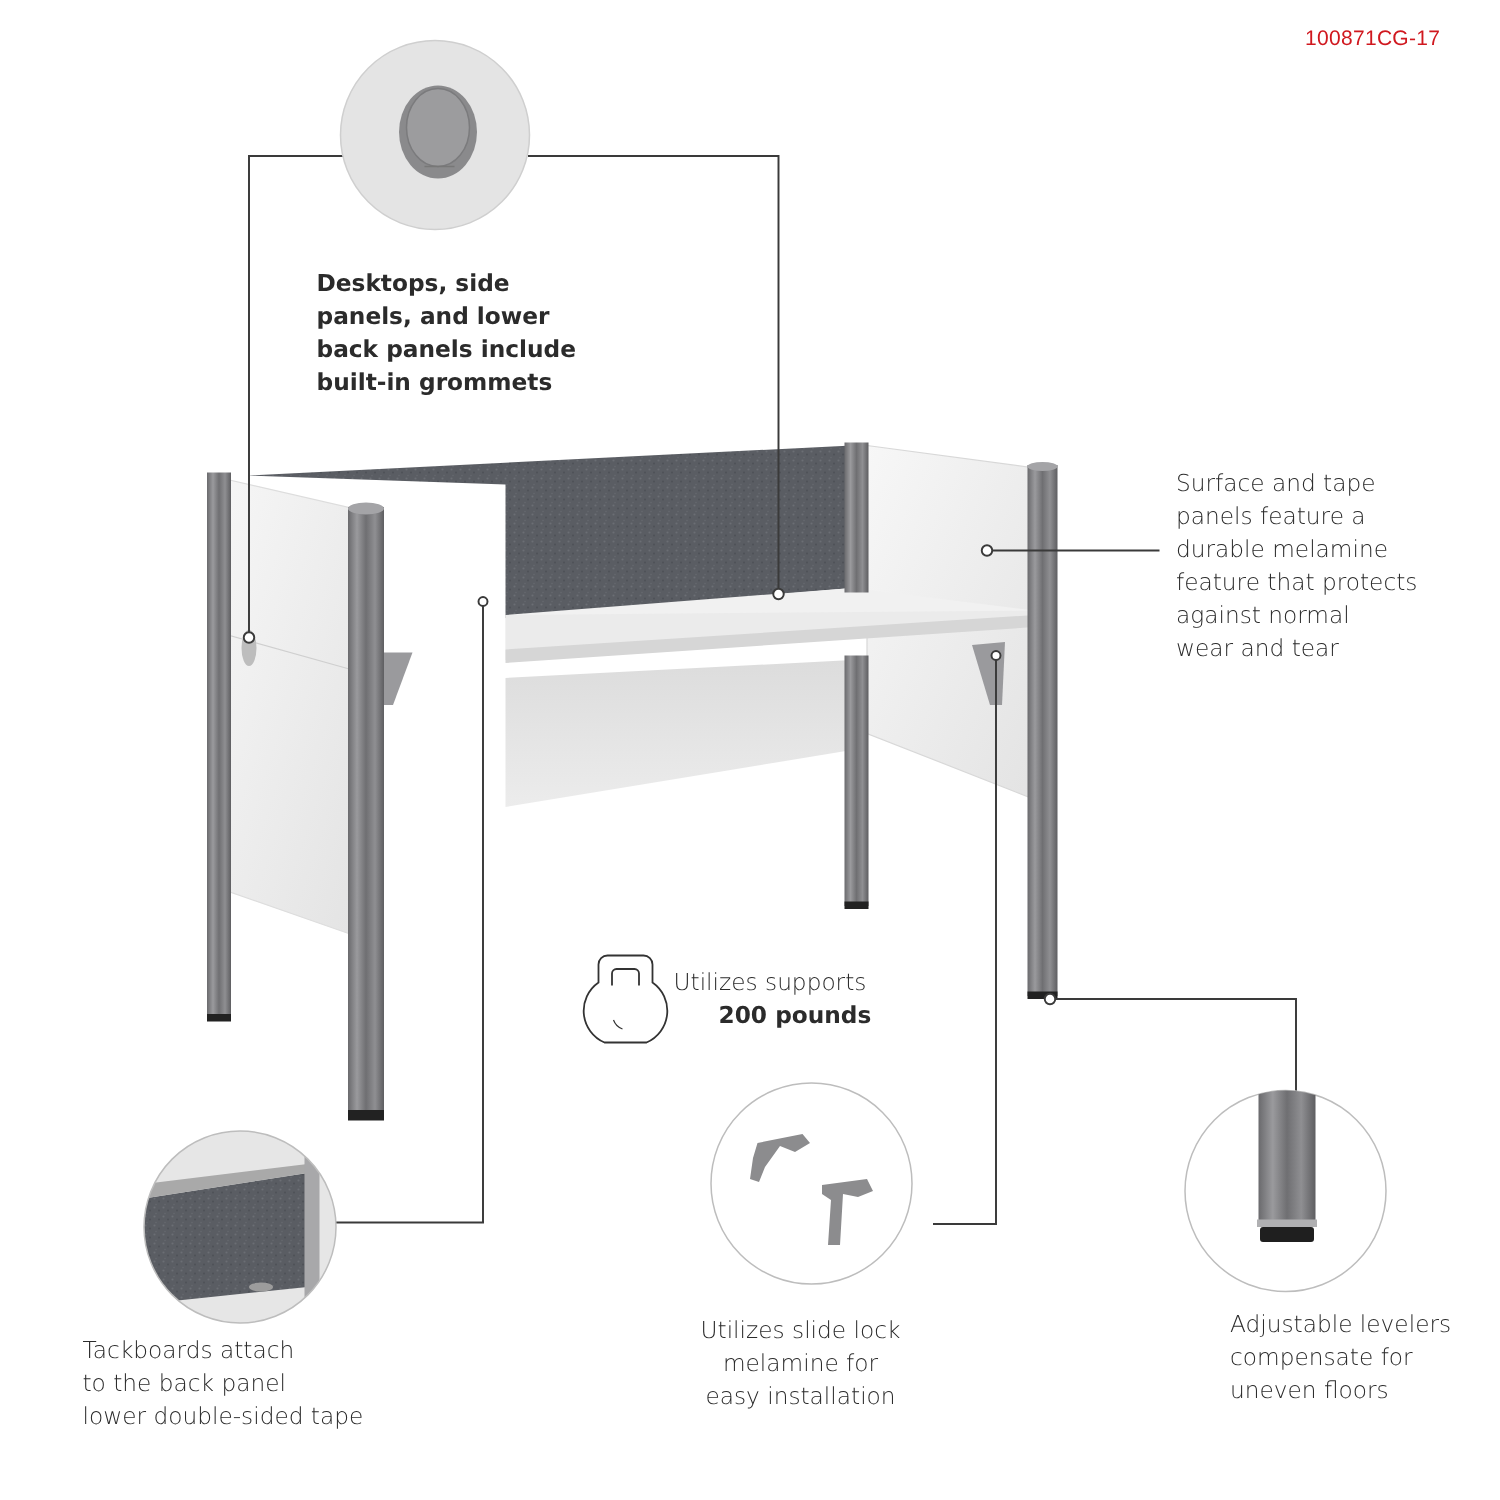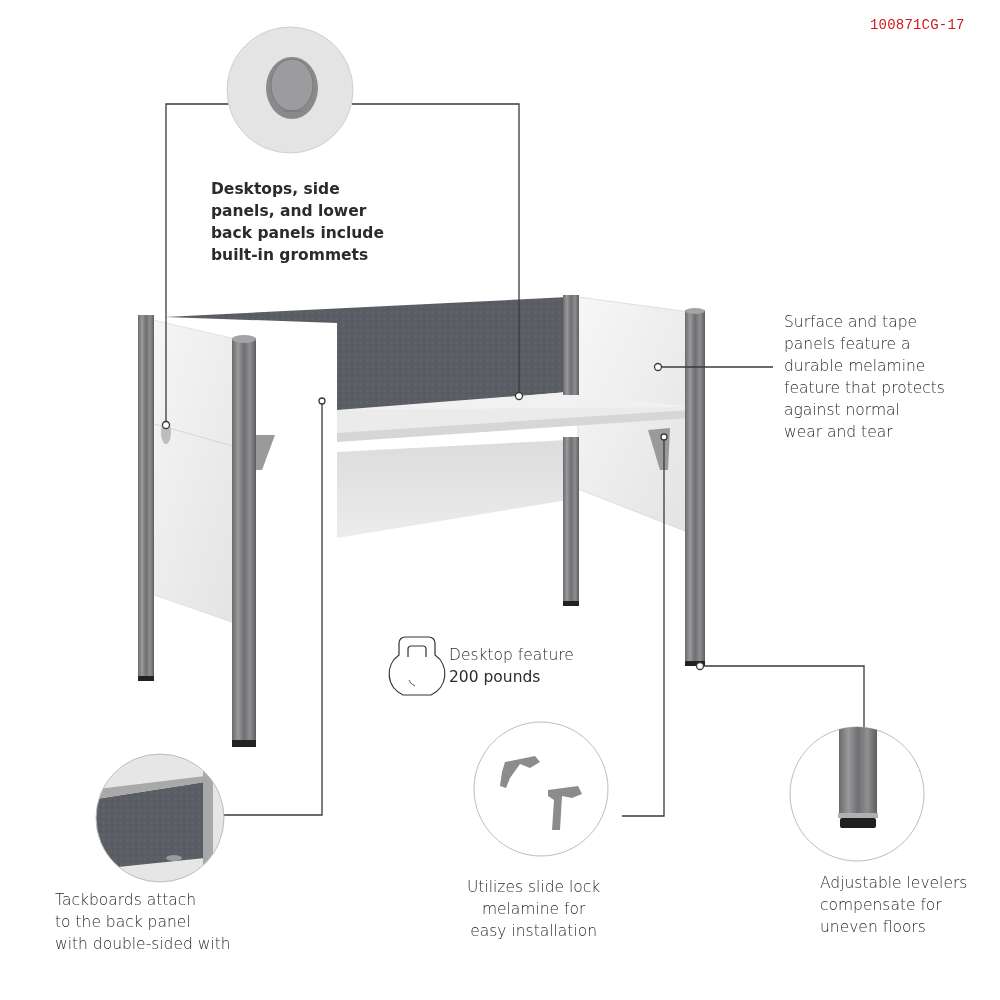--- a/index.html
+++ b/index.html
@@ -1,20 +1,20 @@
 <!DOCTYPE html>
 <html><head>
 <meta charset="utf-8">
 <style>
   html, body { margin:0; padding:0; background:#ffffff; }
   body { width:1000px; height:1000px; position:relative; overflow:hidden; font-family:"Liberation Sans", sans-serif; color:#222; }
-  .sku { position:absolute; left:870px; top:17px; font-family:Liberation Mono, monospace; font-size:14px; color:#d0181f; letter-spacing:0.2px; }
+  .sku { position:absolute; left:870px; top:17px; font-family:Liberation Sans, sans-serif; font-size:14px; color:#d0181f; letter-spacing:0.2px; }
   .caption { position:absolute; font-family:"DejaVu Sans", sans-serif; font-size:15.5px; line-height:22px; color:#2b2b2b; font-weight:300; }
   .caption .line { display:block; white-space:nowrap; }
-  .caption b { font-weight:400; }
+  .caption b { font-weight:700;margin-left:30px; }
   svg.scene { position:absolute; left:0; top:0; }
   .callout { position:absolute; }
 </style>
 </head>
 <body>
 
 <div class="sku">100871CG-17</div>
 
 <svg class="scene" width="1000" height="1000" viewBox="0 0 1000 1000">
   <defs>
@@ -166,28 +166,28 @@
 <div class="caption callout" style="left:784px; top:311px;">
   <span class="line">Surface and tape</span>
   <span class="line">panels feature a</span>
   <span class="line">durable melamine</span>
   <span class="line">feature that protects</span>
   <span class="line">against normal</span>
   <span class="line">wear and tear</span>
 </div>
 
 <div class="caption callout" style="left:449px; top:644px;">
-  <span class="line">Desktop feature</span>
+  <span class="line">Utilizes supports</span>
   <span class="line"><b>200 pounds</b></span>
 </div>
 
 <div class="caption callout" style="left:55px; top:889px;">
   <span class="line">Tackboards attach</span>
   <span class="line">to the back panel</span>
-  <span class="line">with double-sided with</span>
+  <span class="line">lower double-sided tape</span>
 </div>
 
 <div class="caption callout" style="left:467px; top:876px;text-align:center;">
   <span class="line">Utilizes slide lock</span>
   <span class="line">melamine for</span>
   <span class="line">easy installation</span>
 </div>
 
 <div class="caption callout" style="left:820px; top:872px;">
   <span class="line">Adjustable levelers</span>

